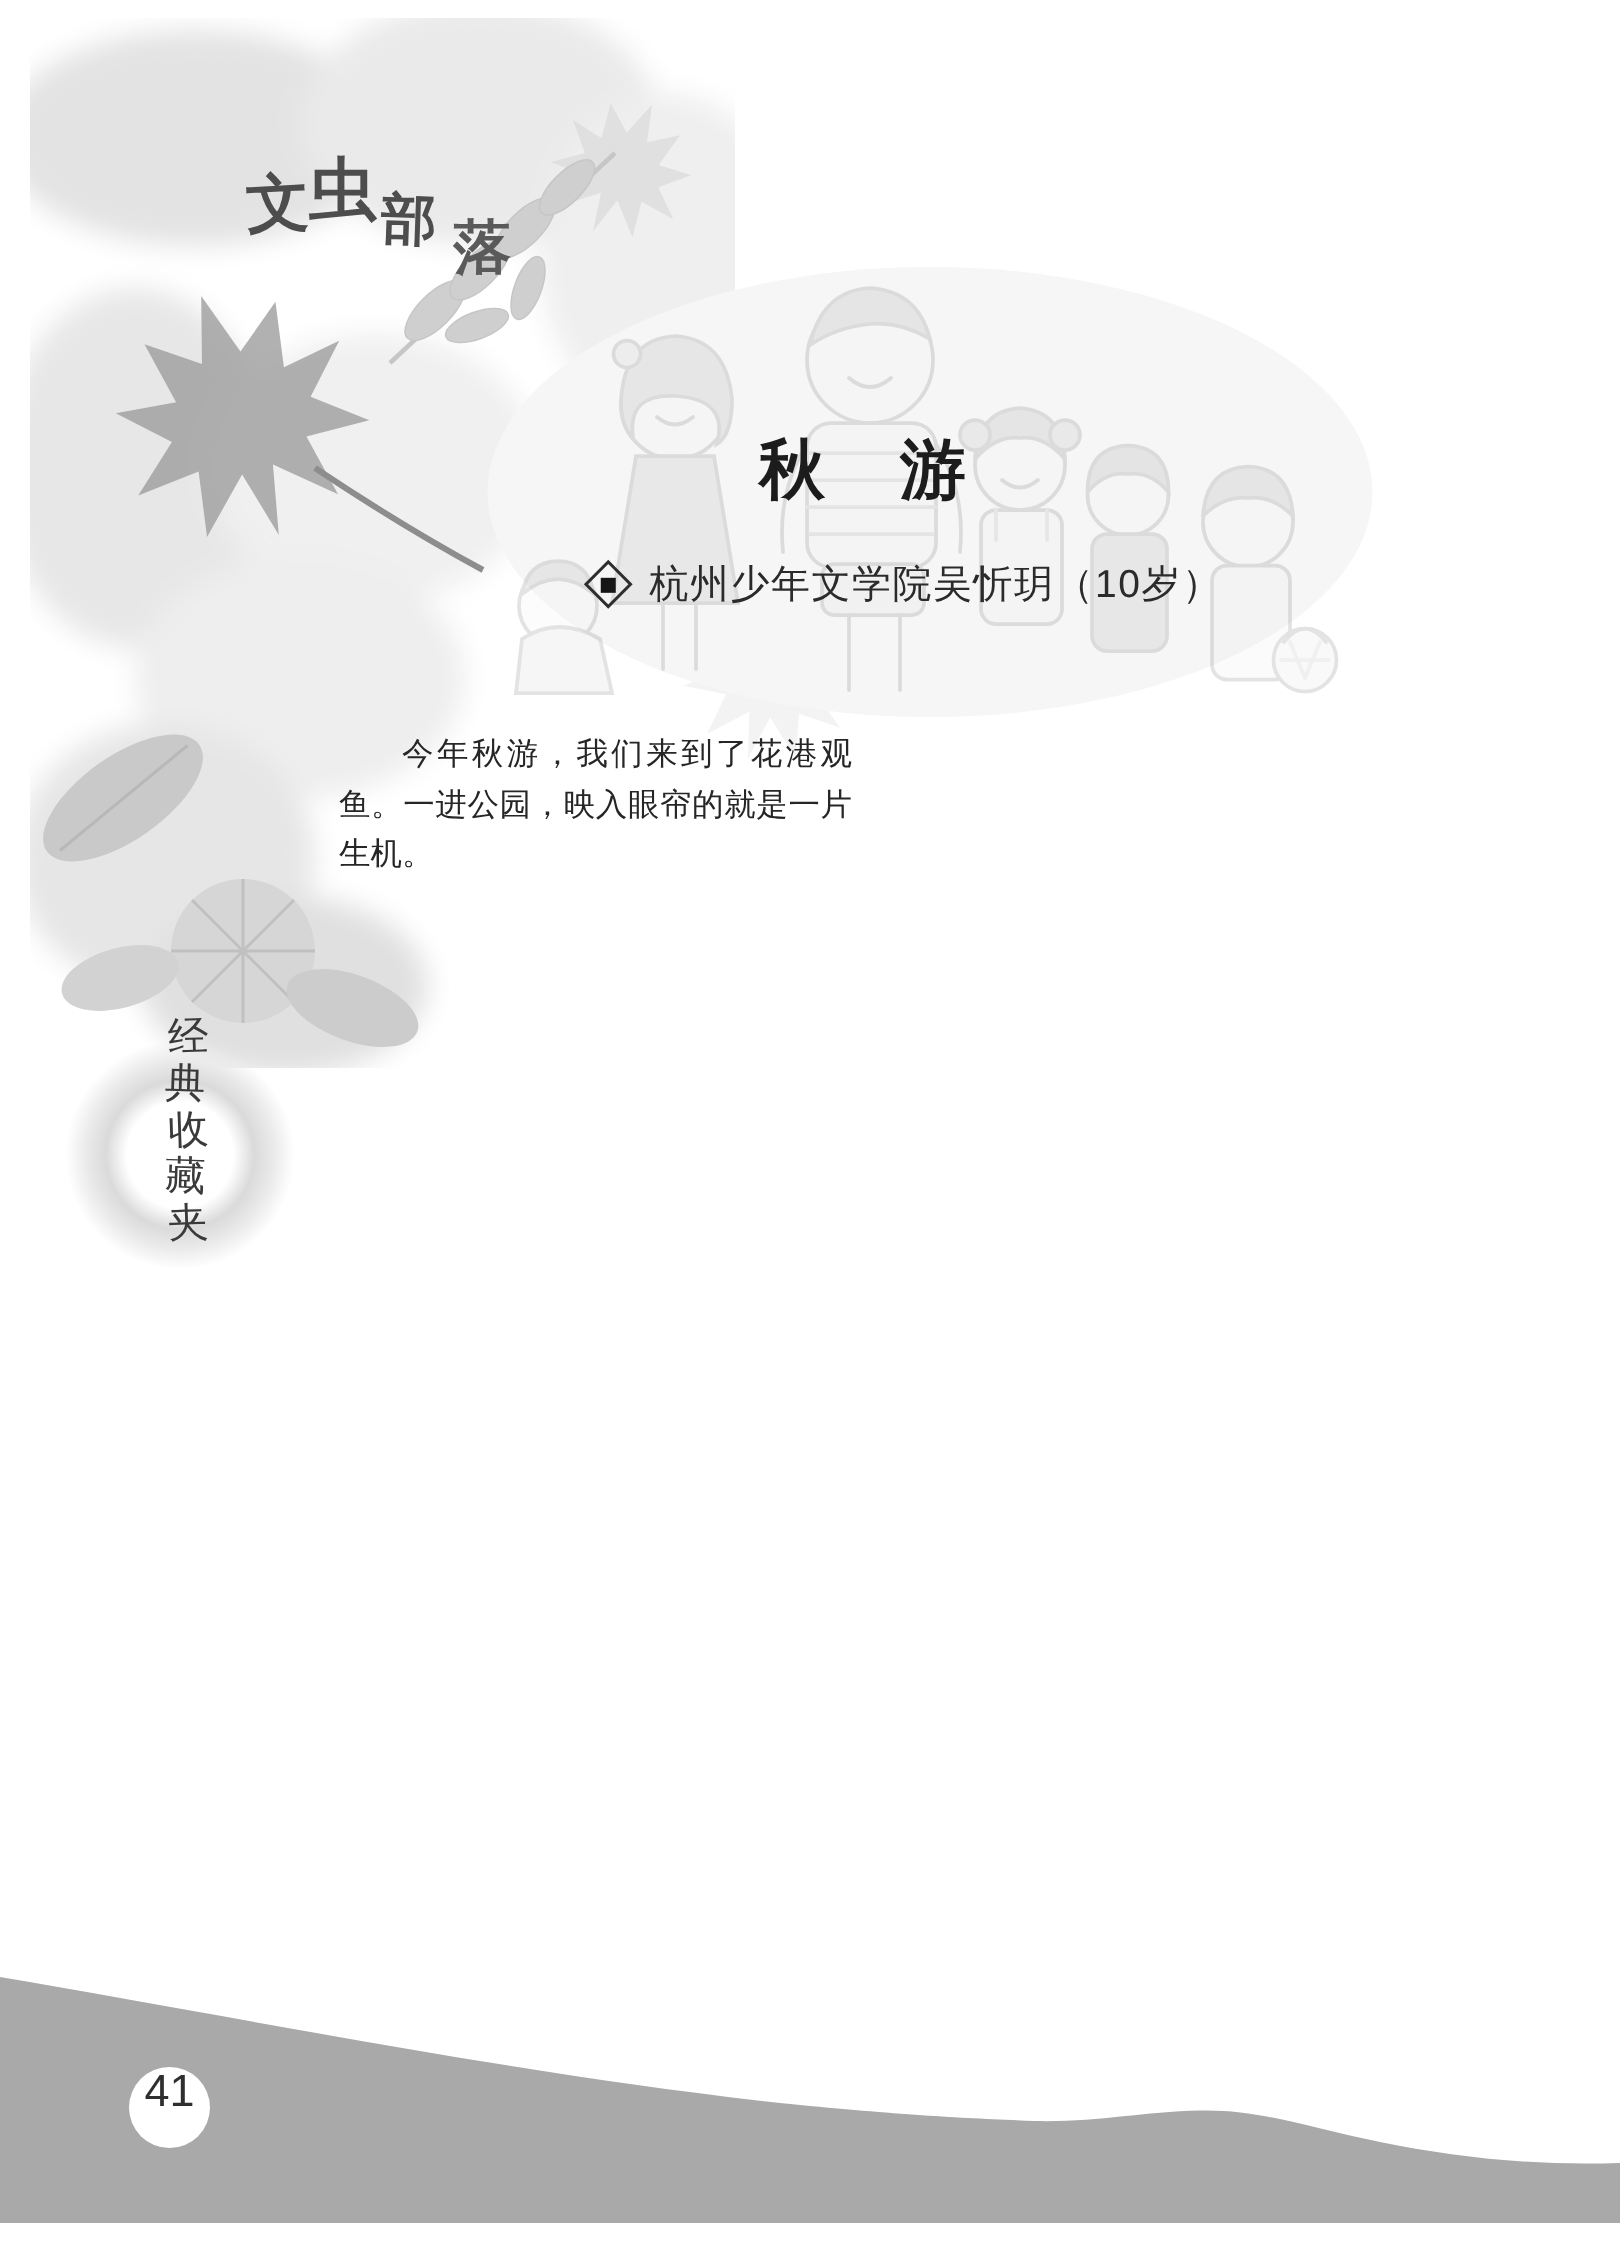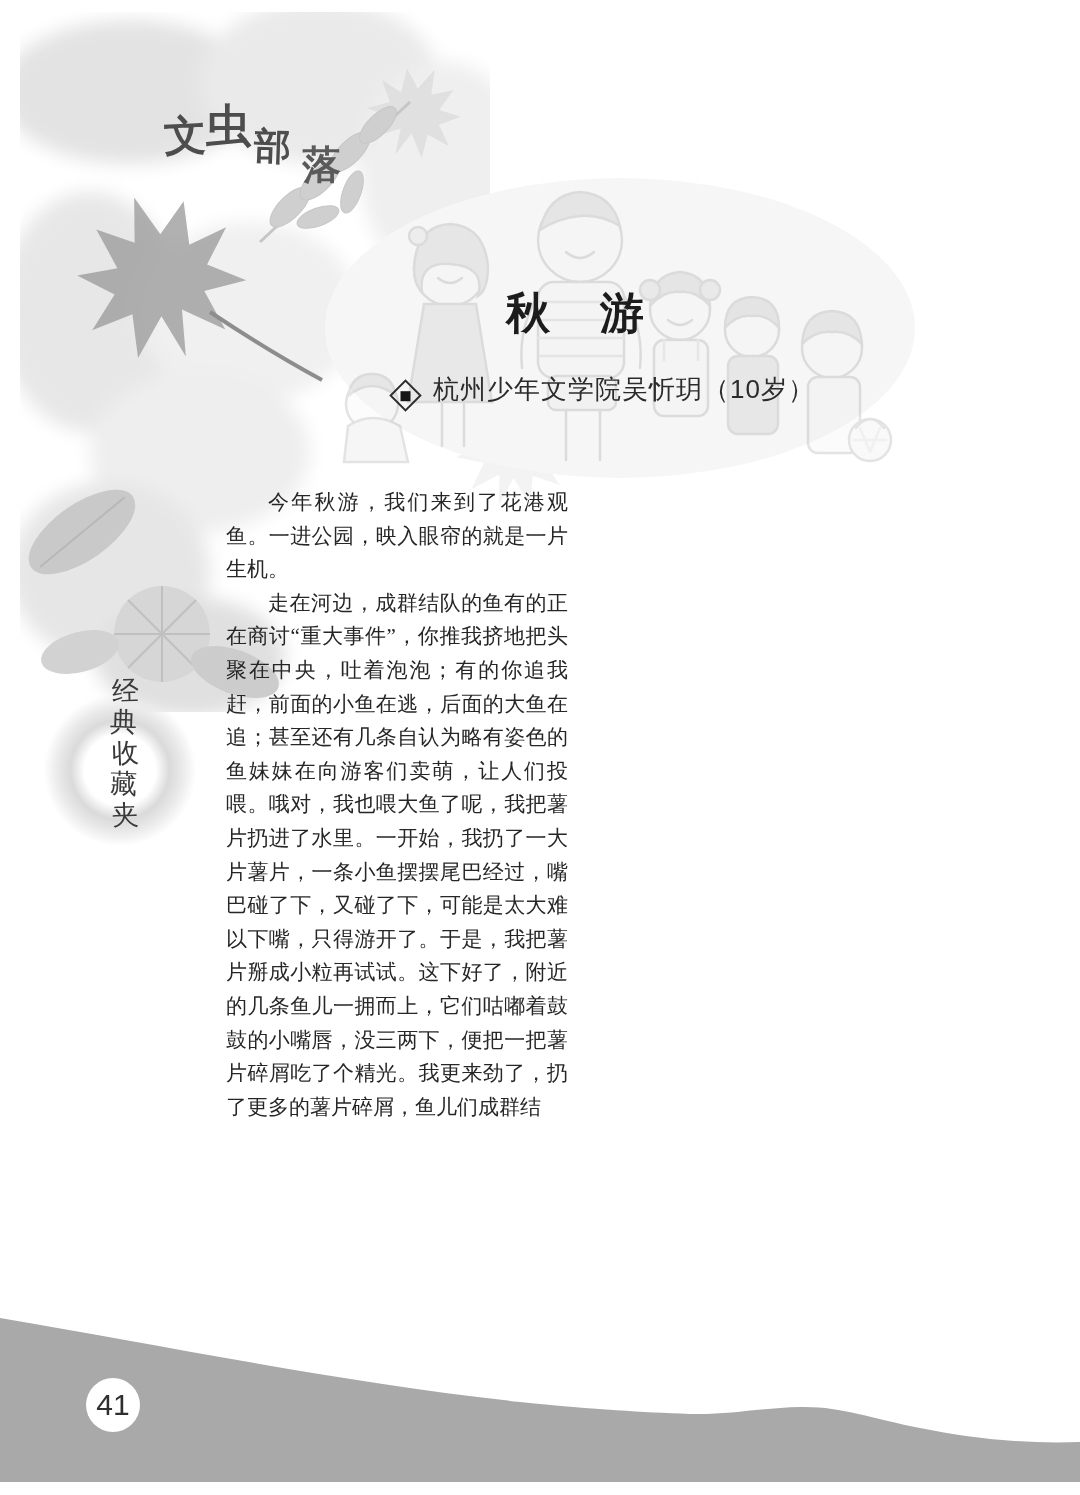--- a/index.html
+++ b/index.html
@@ -19,21 +19,21 @@
   
   .logo{position:absolute;left:0;top:0;z-index:2;font-family:"Liberation Sans","DejaVu Sans",sans-serif;font-weight:bold;color:#4d4d4d;}
   .logo span{position:absolute;display:block;}
   .logo .c0{left:164px;top:108px;font-size:42px;transform:rotate(-3deg);}
   .logo .c1{left:206px;top:96px;font-size:45px;}
   .logo .c2{left:254px;top:122px;font-size:37px;transform:rotate(2deg);}
   .logo .c3{left:302px;top:138px;font-size:39px;color:#5a5a5a;}
   
   .title{position:absolute;left:506px;top:284px;z-index:2;font-weight:bold;color:#1c1c1c;font-size:44px;letter-spacing:0;display:flex;}
   .title .t1{margin-left:50px;}
-  .byline{position:absolute;left:390px;top:372px;z-index:2;display:flex;align-items:flex-end;
+  .byline{position:absolute;left:390px;top:372px;z-index:2;display:flex;align-items:center;
     font-family:"Liberation Sans","DejaVu Sans",sans-serif;font-size:26px;color:#2b2b2b;letter-spacing:1px;}
   .bullet{width:19px;height:19px;border:2.5px solid #2e2e2e;transform:rotate(45deg);position:relative;margin:0 16px 0 4px;flex:none;}
   .bullet::after{content:"";position:absolute;left:50%;top:50%;width:10px;height:10px;background:#161616;transform:translate(-50%,-50%) rotate(-45deg);}
   .byline .author{}
   
   .vlabel{position:absolute;left:112px;top:676px;z-index:2;font-family:"Liberation Sans","DejaVu Sans",sans-serif;
     font-size:27px;color:#3a3a3a;text-align:center;}
   .vchar{display:block;line-height:31px;}
   .vchar:nth-child(odd){transform:rotate(-2deg);}
   .vchar:nth-child(even){transform:rotate(2deg) translateX(-2px);}
@@ -41,21 +41,21 @@
   .column{position:absolute;top:486px;z-index:2;font-size:21px;line-height:33.6px;color:#262626;
     text-align:justify;word-break:break-all;}
   .col-left{left:226px;width:342px;}
   .col-right{left:585px;width:348px;}
   .para{margin:0;text-indent:2em;}
   .para.no-indent{text-indent:0;}
   
   .footer-wave{position:absolute;left:0;top:1290px;z-index:1;}
   .page-badge{position:absolute;left:86px;top:1378px;width:54px;height:54px;border-radius:50%;background:#ffffff;z-index:2;
     font-family:"Liberation Sans","DejaVu Sans",sans-serif;font-size:30px;color:#2f2f2f;
-    display:flex;align-items:center;justify-content:center;}
+    display:flex;justify-content:center;}
 </style>
 </head>
 <body>
 
 <svg class="leaves" width="470" height="700" viewBox="0 0 470 700">
   <defs>
       <filter id="blur8" x="-40%" y="-40%" width="180%" height="180%">
         <feGaussianBlur stdDeviation="9"></feGaussianBlur>
       </filter>
     </defs>
@@ -167,21 +167,20 @@
 <div class="vlabel">
     <span class="vchar">经</span>
     <span class="vchar">典</span>
     <span class="vchar">收</span>
     <span class="vchar">藏</span>
     <span class="vchar">夹</span>
   </div>
 
 <div class="column col-left">
     <p class="para">今年秋游，我们来到了花港观鱼。一进公园，映入眼帘的就是一片生机。</p>
-    <p class="para">走在河边，成群结队的鱼有的正在商讨“重大事件”，你推我挤地把头聚在中央，吐着泡泡；有的你追我赶，前面的小鱼在逃，后面的大鱼在追；甚至还有几条自认为略有姿色的鱼妹妹在向游客们卖萌，让人们投喂。哦对，我也喂大鱼了呢，我把薯片扔进了水里。一开始，我扔了一大片薯片，一条小鱼摆摆尾巴经过，嘴巴碰了下，又碰了下，可能是太大难以下嘴，只得游开了。于是，我把薯片掰成小粒再试试。这下好了，附近的几条鱼儿一拥而上，它们咕嘟着鼓鼓的小嘴唇，没三两下，便把一把薯片碎屑吃了个精光。我更来劲了，扔了更多的薯片碎屑，鱼儿们成群结</p>
   </div>
 <div class="column col-right">
   </div>
 
 <svg class="footer-wave" width="1080" height="205" viewBox="0 0 1080 205">
   <path fill="#a9a9a9" d="M0,28 C160,55 340,92 520,112 C600,120 640,122 690,124 C730,125 760,118 800,117 C840,116 870,128 920,138 C970,148 1020,154 1080,152 L1080,192 L0,192 Z"></path>
 </svg>
 
 <div class="page-badge">
   <span>41</span>

